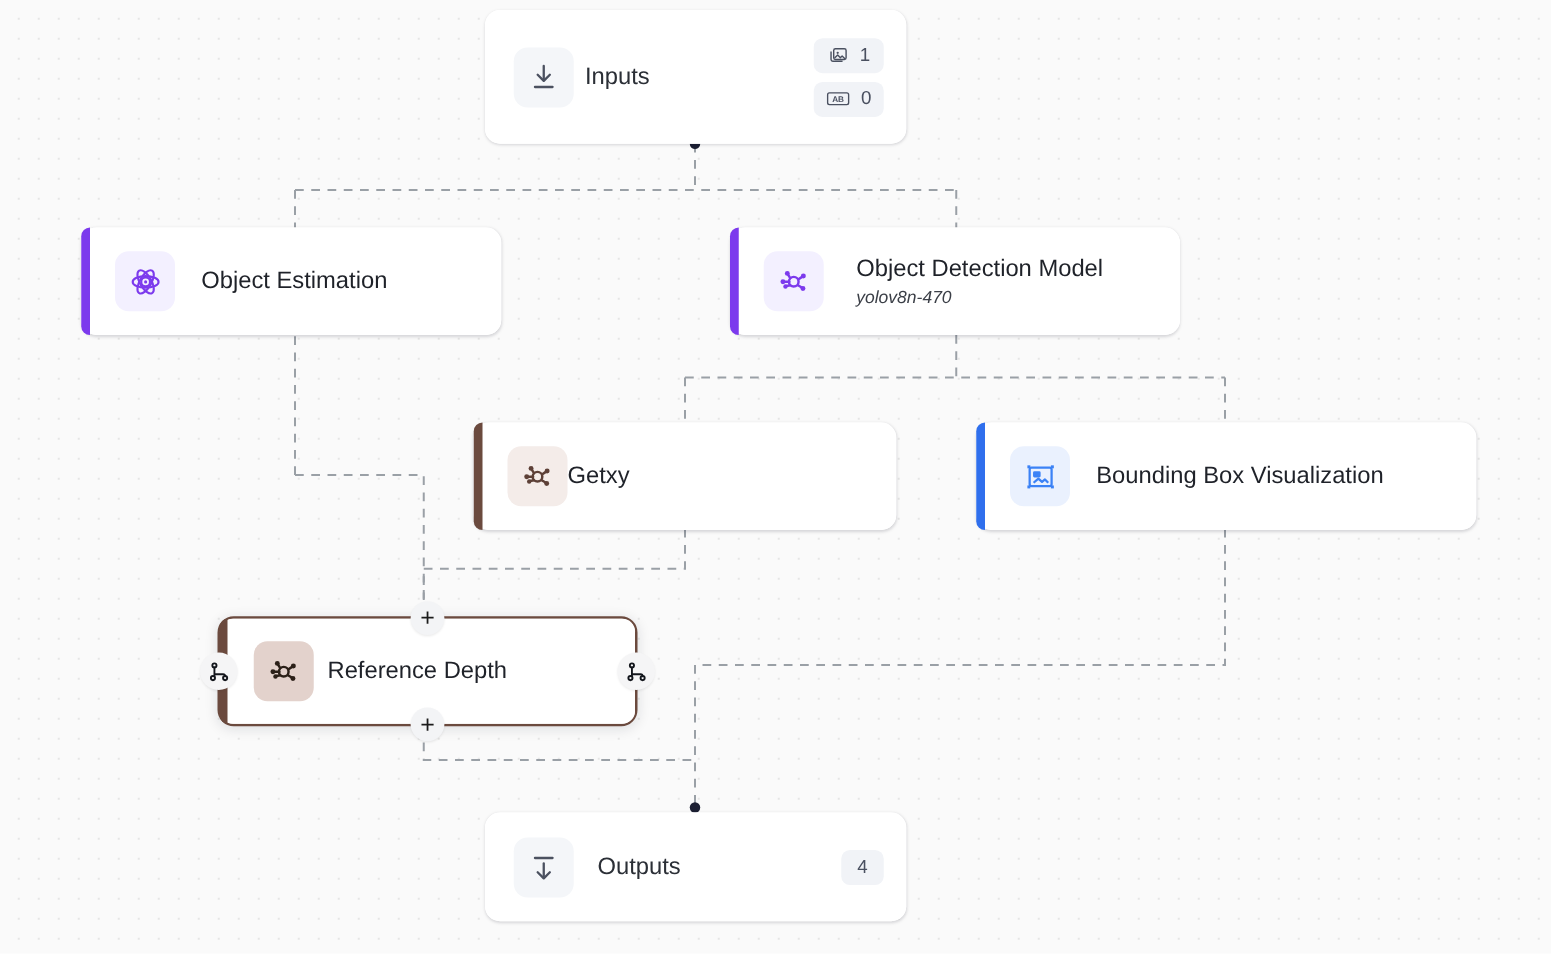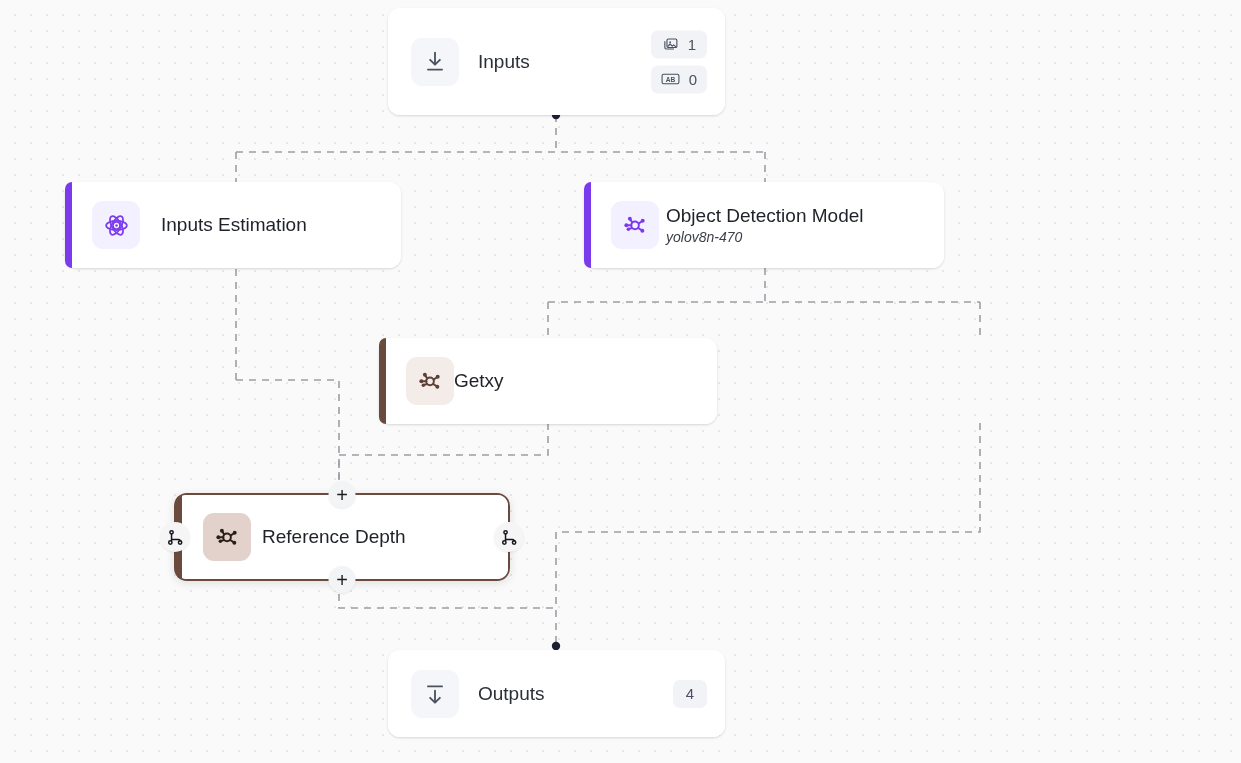--- a/index.html
+++ b/index.html
@@ -127,21 +127,21 @@
 
   <div class="node io-node" style="left:388px; top:8px; width:337px; height:107px;">
     <div class="node-inner">
       <div class="icon-box" style="margin-left:23px;">
         <svg width="26" height="26" viewBox="0 0 24 24" fill="none" stroke="#4b5160" stroke-width="1.7" stroke-linecap="round" stroke-linejoin="round">
           <path d="M12 3.5v10.5"></path>
             <path d="M7.5 10l4.5 4.5 4.5-4.5"></path>
             <path d="M5.5 19h13"></path>
         </svg>
       </div>
-      <div class="labels" style="margin-left:19px;">
+      <div class="labels" style="margin-left:9px;">
         <div class="title">Inputs</div>
       </div>
     </div>
     <div class="badge-stack">
       <div class="badge">
         <svg width="17" height="17" viewBox="0 0 24 24" fill="none" stroke="#4a5060" stroke-width="1.6">
           <rect x="7" y="5" width="14" height="12" rx="2"></rect>
           <path d="M4 8v9a2 2 0 0 0 2 2h11"></path>
           <circle cx="11.5" cy="9.5" r="1.3" fill="#4a5060" stroke="none"></circle>
           <path d="M8 15.5l3.5-3.5 3 3 2-1.8 3.5 3.3" stroke-linejoin="round"></path>
@@ -164,40 +164,40 @@
       <div class="icon-box" style="background:#f3f0ff; margin-left:27px;">
         <svg width="27" height="27" viewBox="0 0 24 24" fill="none" stroke="#7c3aed" stroke-width="1.5">
           <circle cx="12" cy="12" r="3.1"></circle>
           <ellipse cx="12" cy="12" rx="9.2" ry="4.1"></ellipse>
           <ellipse cx="12" cy="12" rx="9.2" ry="4.1" transform="rotate(60 12 12)"></ellipse>
           <ellipse cx="12" cy="12" rx="9.2" ry="4.1" transform="rotate(120 12 12)"></ellipse>
           <circle cx="12" cy="12" r="1.1" fill="#7c3aed" stroke="none"></circle>
         </svg>
       </div>
       <div class="labels" style="margin-left:21px;">
-        <div class="title">Inputs Estimation</div>
+        <div class="title">Object Estimation</div>
       </div>
     </div>
   </div>
 
   <div class="node" style="left:584px; top:182px; width:360px; height:86px;">
     <div class="accent" style="background:#7c3aed;"></div>
     <div class="node-inner">
       <div class="icon-box" style="background:#f3f0ff; margin-left:27px;">
         <svg width="28" height="28" viewBox="0 0 24 24" fill="none" stroke="#7c3aed" stroke-width="1.7" stroke-linecap="round">
           <circle cx="12" cy="12.3" r="3.3"></circle>
           <path d="M9.6 9.9 8.2 7.6M15.3 10.6l2.4-1.6M14.9 14.7l2.6 1.6M9.6 14.7 7 15.2M9 12.3H5.6"></path>
           <circle cx="7.6" cy="6.6" r="1.7" fill="#7c3aed" stroke="none"></circle>
           <circle cx="18.6" cy="8.4" r="1.7" fill="#7c3aed" stroke="none"></circle>
           <circle cx="18.3" cy="17" r="1.7" fill="#7c3aed" stroke="none"></circle>
           <circle cx="4.6" cy="12.3" r="1.7" fill="#7c3aed" stroke="none"></circle>
           <circle cx="6.3" cy="15.6" r="1.5" fill="#7c3aed" stroke="none"></circle>
         </svg>
       </div>
-      <div class="labels" style="margin-left:7px;">
+      <div class="labels" style="margin-left:26px;">
         <div class="title">Object Detection Model</div>
         <div class="subtitle">yolov8n-470</div>
       </div>
     </div>
   </div>
 
   <div class="node" style="left:379px; top:338px; width:338px; height:86px;">
     <div class="accent" style="background:#6b4a3e;"></div>
     <div class="node-inner">
       <div class="icon-box" style="background:#f4ece9; margin-left:27px;">
@@ -210,20 +210,39 @@
           <circle cx="4.6" cy="12.3" r="1.7" fill="#5d4037" stroke="none"></circle>
           <circle cx="6.3" cy="15.6" r="1.5" fill="#5d4037" stroke="none"></circle>
         </svg>
       </div>
       <div class="labels" style="align-items:center;">
         <div class="title">Getxy</div>
       </div>
     </div>
   </div>
 
+  <div class="node" style="left:781px; top:338px; width:400px; height:86px;">
+    <div class="accent" style="background:#2f6fed;"></div>
+    <div class="node-inner">
+      <div class="icon-box" style="background:#eaf1fe; margin-left:27px;">
+        <svg width="27" height="27" viewBox="0 0 24 24" fill="none" stroke="#3b82f6" stroke-width="1.6">
+          <rect x="4.2" y="5.4" width="15.6" height="13.2" rx="1.3"></rect>
+          <rect x="6.6" y="8" width="5.4" height="4.4" rx="1" fill="#3b82f6" stroke="none"></rect>
+          <path d="M7 16.2l3.4-3 2.6 2.4 2.1-1.8 2.3 2.4" stroke-linejoin="round"></path>
+          <rect x="2.6" y="3.8" width="2.1" height="2.1" fill="#3b82f6" stroke="none"></rect>
+          <rect x="19.3" y="3.8" width="2.1" height="2.1" fill="#3b82f6" stroke="none"></rect>
+          <rect x="2.6" y="18.1" width="2.1" height="2.1" fill="#3b82f6" stroke="none"></rect>
+          <rect x="19.3" y="18.1" width="2.1" height="2.1" fill="#3b82f6" stroke="none"></rect>
+        </svg>
+      </div>
+      <div class="labels" style="margin-left:21px;">
+        <div class="title">Bounding Box Visualization</div>
+      </div>
+    </div>
+  </div>
 
   <div class="node selected" style="left:174px; top:493px; width:336px; height:88px;">
     <div class="accent" style="background:#6b4a3e; width:6px; border-radius:9px 0 0 9px;"></div>
     <div class="node-inner">
       <div class="icon-box" style="background:#e3d2cc; margin-left:27px;">
         <svg width="28" height="28" viewBox="0 0 24 24" fill="none" stroke="#2b2018" stroke-width="1.7" stroke-linecap="round">
           <circle cx="12" cy="12.3" r="3.3"></circle>
           <path d="M9.6 9.9 8.2 7.6M15.3 10.6l2.4-1.6M14.9 14.7l2.6 1.6M9.6 14.7 7 15.2M9 12.3H5.6"></path>
           <circle cx="7.6" cy="6.6" r="1.7" fill="#2b2018" stroke="none"></circle>
           <circle cx="18.6" cy="8.4" r="1.7" fill="#2b2018" stroke="none"></circle>

